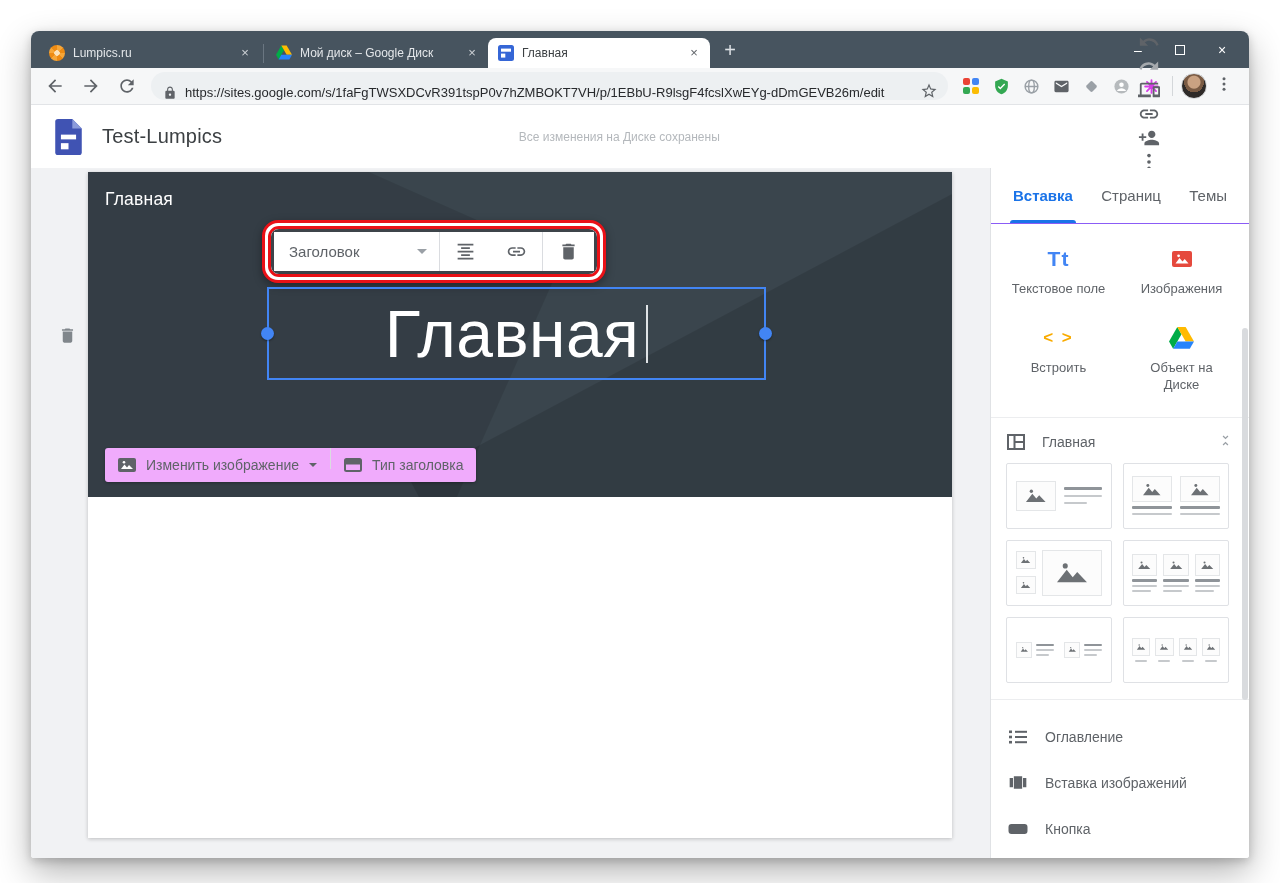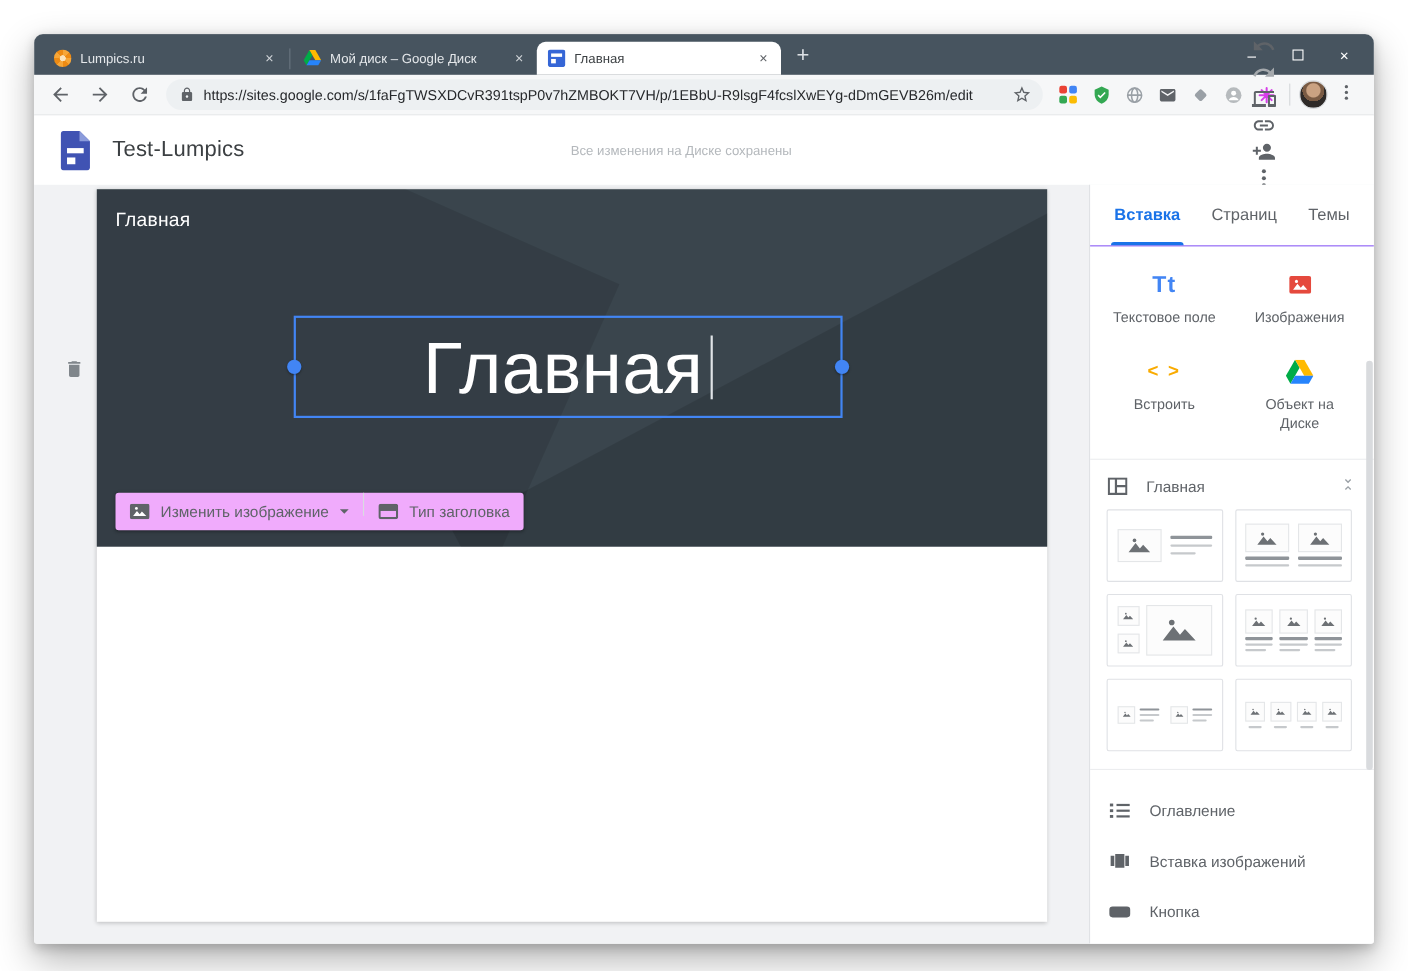--- a/index.html
+++ b/index.html
@@ -24,21 +24,21 @@
                  conic-gradient(#f7a637 0 45deg,#ee8b13 45deg 90deg,#f7a637 90deg 135deg,#ee8b13 135deg 180deg,#f7a637 180deg 225deg,#ee8b13 225deg 270deg,#f7a637 270deg 315deg,#ee8b13 315deg 360deg); }
   .newtab { width:28px; height:28px; margin:0 0 3px 6px; color:#dde1e5; font-size:20px; line-height:26px; text-align:center; border-radius:14px; }
   .wincontrols { position:absolute; right:6px; top:0; height:37px; display:flex; align-items:center; }
   .wincontrols > span { width:42px; text-align:center; color:#fff; font-size:14px; }
   .maxbox i { display:inline-block; width:10px; height:10px; border:1.5px solid #fff; }
 
   
   .urlbar { height:37px; background:#f6f7f8; border-bottom:1px solid #e2e4e7; display:flex; align-items:center; padding:0 12px; }
   .navbtn { width:24px; height:24px; margin-right:12px; flex:none; }
   .navbtn svg { width:20px; height:20px; fill:#5f6368; margin:2px; }
-  .omnibox { flex:1; height:28px; background:#edf0f2; border-radius:14px; display:flex; align-items:center; padding:0 10px 0 12px; margin:0 6px 0 0; min-width:0; }
+  .omnibox { flex:1; height:28px; background:#edf0f2; border-radius:14px; display:flex; align-items:flex-end; padding:0 10px 0 12px; margin:0 6px 0 0; min-width:0; }
   .omnibox .lock { width:14px; height:14px; fill:#5f6368; flex:none; margin-right:8px; }
   .url-text { flex:1; font-size:13px; color:#27292c; white-space:nowrap; overflow:hidden; }
   .star { width:18px; height:18px; fill:#5f6368; flex:none; margin-left:8px; }
   .extrow { display:flex; align-items:center; }
   .ext { width:26px; height:26px; display:flex; align-items:center; justify-content:center; margin-left:4px; flex:none; }
   .ext svg { width:17px; height:17px; }
   .ext-multi { display:grid; grid-template-columns:7px 7px; grid-gap:2px; }
   .ext-multi i { width:7px; height:7px; border-radius:2px; }
   .vdiv { width:1px; height:20px; background:#d4d7da; margin:0 8px; }
   .avatar-sm { width:26px; height:26px; border-radius:50%; flex:none;
@@ -302,20 +302,47 @@
       <svg viewBox="0 0 24 24">
           <path d="M6 19c0 1.1.9 2 2 2h8c1.1 0 2-.9 2-2V7H6v12zM19 4h-3.5l-1-1h-5l-1 1H5v2h14V4z"></path>
         </svg></span>
 
     <div class="canvas">
       <div class="banner">
         <div class="shape1"></div>
         <div class="shape2"></div>
         <span class="banner-label">Главная</span>
 
+        <div class="annotation">
+          <div class="annotation-inner">
+            <div class="float-toolbar">
+              <div class="type-select">
+                <span>Заголовок</span>
+                <span class="sel-caret"></span>
+              </div>
+              <div class="ft-div"></div>
+              <span class="ft-btn">
+                <svg viewBox="0 0 24 24">
+                    <path d="M7 15v2h10v-2H7zm-4 4v2h18v-2H3zm0-8v2h18v-2H3zm4-4v2h10V7H7zM3 3v2h18V3H3z"></path>
+                  </svg>
+                </span>
+              <span class="ft-btn">
+                <svg viewBox="0 0 24 24">
+                    <path d="M3.9 12c0-1.71 1.39-3.1 3.1-3.1h4V7H7c-2.76 0-5 2.24-5 5s2.24 5 5 5h4v-1.9H7c-1.71 0-3.1-1.39-3.1-3.1zM8 13h8v-2H8v2zm9-6h-4v1.9h4c1.71 0 3.1 1.39 3.1 3.1s-1.39 3.1-3.1 3.1h-4V17h4c2.76 0 5-2.24 5-5s-2.24-5-5-5z"></path>
+                  </svg>
+                </span>
+              <div class="ft-div"></div>
+              <span class="ft-btn">
+                <svg viewBox="0 0 24 24">
+                    <path d="M6 19c0 1.1.9 2 2 2h8c1.1 0 2-.9 2-2V7H6v12zM19 4h-3.5l-1-1h-5l-1 1H5v2h14V4z"></path>
+                  </svg>
+                </span>
+            </div>
+          </div>
+        </div>
 
         <div class="selection">
           <span class="handle left"></span>
           <span class="big-title">Главная</span>
           <span class="caret-line"></span>
           <span class="handle right"></span>
         </div>
 
         <div class="banner-bar">
           <div class="bb-btn">

